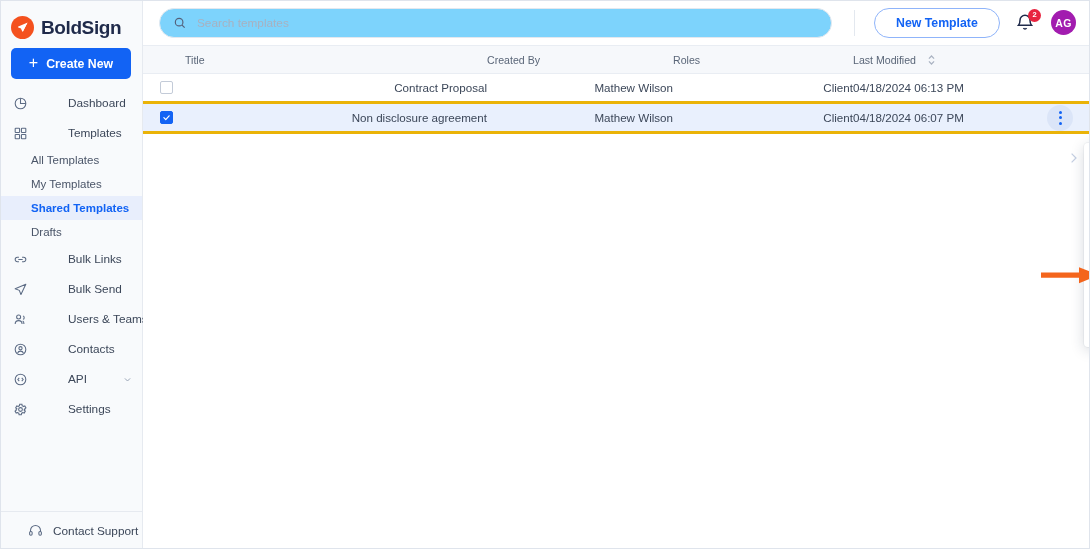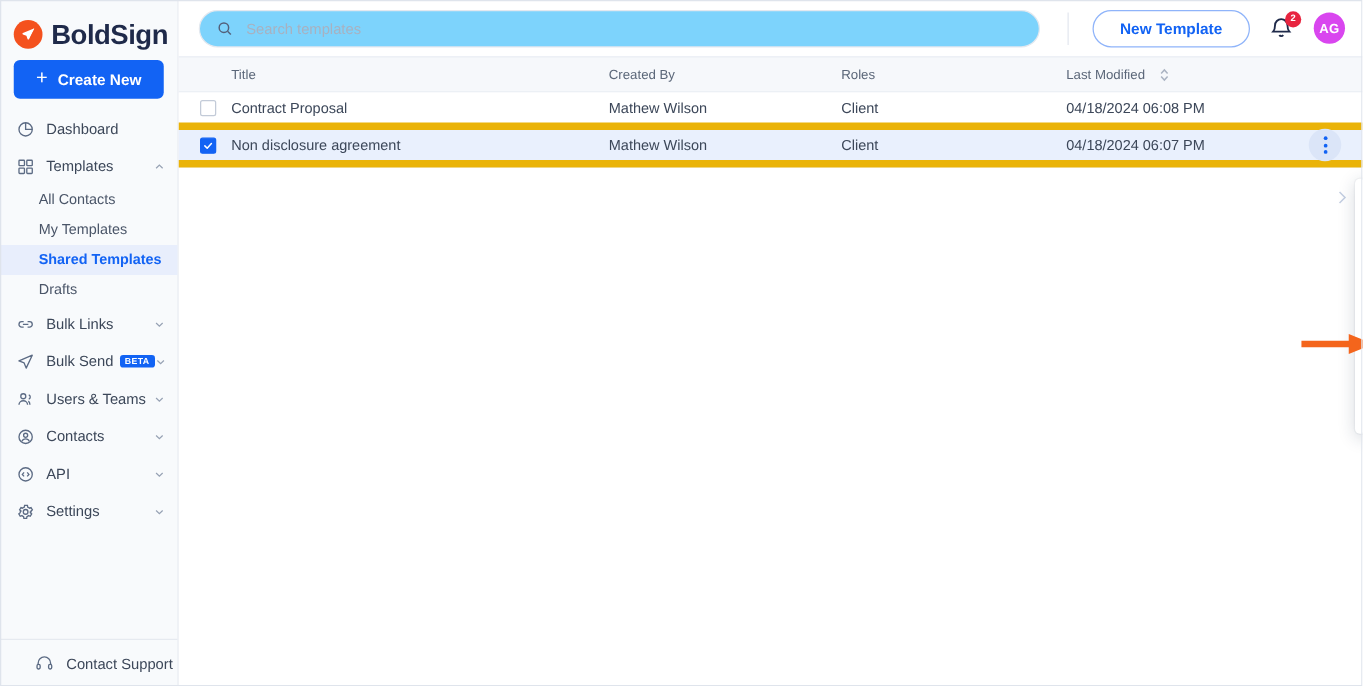--- a/index.html
+++ b/index.html
@@ -35,21 +35,21 @@
     height: 44px;
   }
   .logo-mark {
     width: 23px; height: 23px;
     border-radius: 50%;
     background: #f4511e;
     display: flex; align-items: center; justify-content: center;
     flex: 0 0 23px;
   }
   .logo-text {
-    font-size: 22px;
+    font-size: 19px;
     font-weight: bold;
     color: #1f2a4a;
     letter-spacing: -0.4px;
   }
   .create-new {
     margin: 4px 11px 0 11px;
     height: 31px;
     background: #1263f4;
     border-radius: 5px;
     color: #fff;
@@ -71,20 +71,21 @@
     top: -1px;
   }
   .nav { margin-top: 9px; flex: 1 1 auto; }
   .nav-item {
     display: flex;
     align-items: center;
     height: 30px;
     padding: 0 10px 0 12px;
     cursor: pointer;
     position: relative;
+    gap: 31px;
   }
   .nav-item .ico {
     width: 16px; height: 16px;
     flex: 0 0 16px;
     display: flex; align-items: center; justify-content: center;
     color: #5c6b84;
     margin-right: 9px;
   }
   .nav-label {
     font-size: 11.8px;
@@ -205,21 +206,21 @@
     font-size: 7.5px;
     font-weight: bold;
     min-width: 13px; height: 13px;
     border-radius: 7px;
     display: flex; align-items: center; justify-content: center;
     line-height: 1;
   }
   .avatar {
     width: 25px; height: 25px;
     border-radius: 50%;
-    background: #d946ef;
+    background: #a21caf;
     color: #fff;
     font-size: 10.5px;
     font-weight: bold;
     display: flex; align-items: center; justify-content: center;
     cursor: pointer;
     letter-spacing: 0.3px;
   }
 
   
   .table { width: 100%; position: relative; }
@@ -228,22 +229,23 @@
     background: #f6f8fb;
     border-top: 1px solid #e9edf3;
     border-bottom: 1px solid #e9edf3;
     display: flex;
     align-items: center;
   }
   .trow {
     height: 30px;
     display: flex;
     align-items: center;
-    border-bottom: 6px solid #eab308;
+    border-bottom: 3px solid #eab308;
     background: #fff;
+    text-align: right;
   }
   .trow.selected { background: #e9f0fd; }
   .cell { font-size: 11.6px; color: #3c4759; white-space: nowrap; }
   .th { font-size: 10.6px; color: #5a6678; white-space: nowrap; }
   .c-check { flex: 0 0 42px; padding-left: 17px; display: flex; align-items: center; }
   .c-title { flex: 0 0 302px; }
   .c-created { flex: 0 0 186px; }
   .c-roles { flex: 0 0 180px; }
   .c-mod { flex: 1 1 auto; display: flex; align-items: center; gap: 11px; }
   .checkbox {
@@ -370,21 +372,21 @@
         </span>
         <span class="nav-label">Templates</span>
         <span class="chev">
           <svg width="9" height="9" viewBox="0 0 24 24" fill="none" stroke="currentColor" stroke-width="2.6">
               <path d="M5 15l7-7 7 7"></path>
             </svg>
         </span>
       </div>
 
       <div class="sub-item">
-        <span>All Contacts</span>
+        <span>All Templates</span>
       </div>
       <div class="sub-item">
         <span>My Templates</span>
       </div>
       <div class="sub-item active">
         <span>Shared Templates</span>
       </div>
       <div class="sub-item">
         <span>Drafts</span>
       </div>
@@ -542,21 +544,21 @@
         </div>
       </div>
 
       <div class="trow">
         <div class="c-check">
           <span class="checkbox"></span>
         </div>
         <div class="c-title cell">Contract Proposal</div>
         <div class="c-created cell">Mathew Wilson</div>
         <div class="c-roles cell">Client</div>
-        <div class="c-mod cell">04/18/2024 06:08 PM</div>
+        <div class="c-mod cell">04/18/2024 06:13 PM</div>
       </div>
 
       <div class="trow selected" style="position:relative;">
         <div class="c-check">
           <span class="checkbox checked">
             <svg width="9" height="9" viewBox="0 0 24 24" fill="none" stroke="#ffffff" stroke-width="3.2" stroke-linecap="round" stroke-linejoin="round">
                 <path d="M5 12.5l5 5 9-10"></path>
               </svg>
           </span>
         </div>

